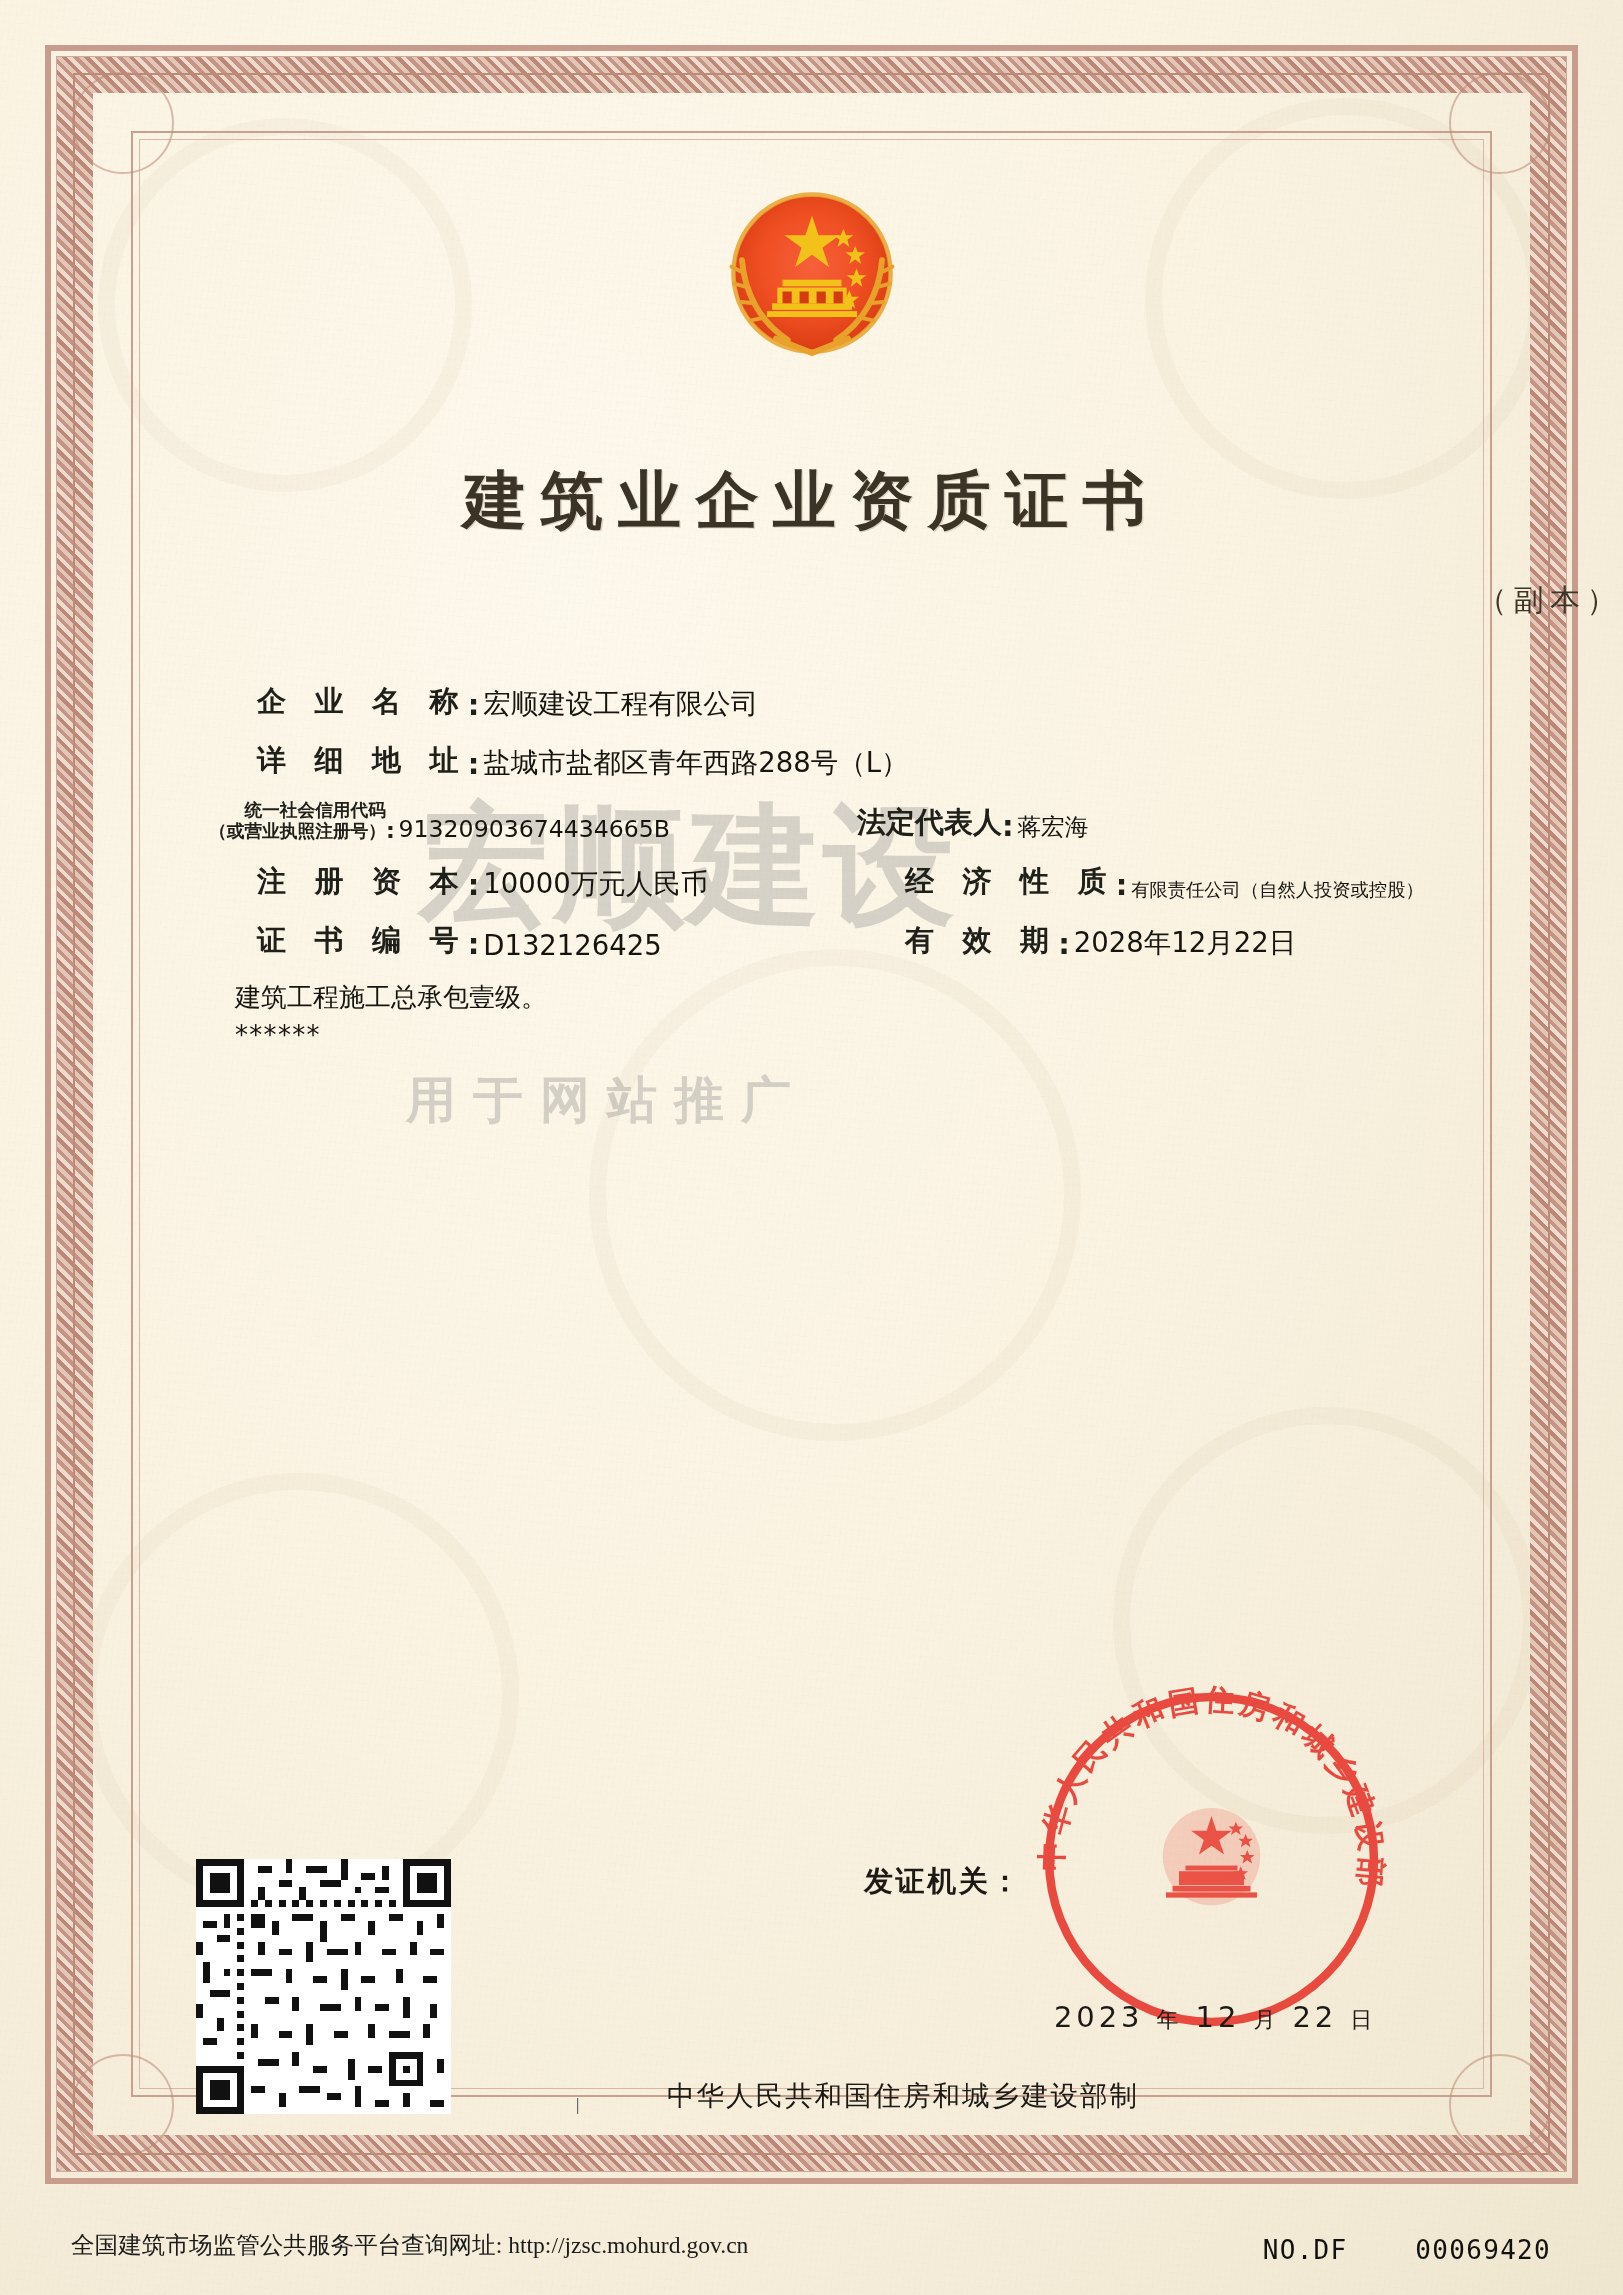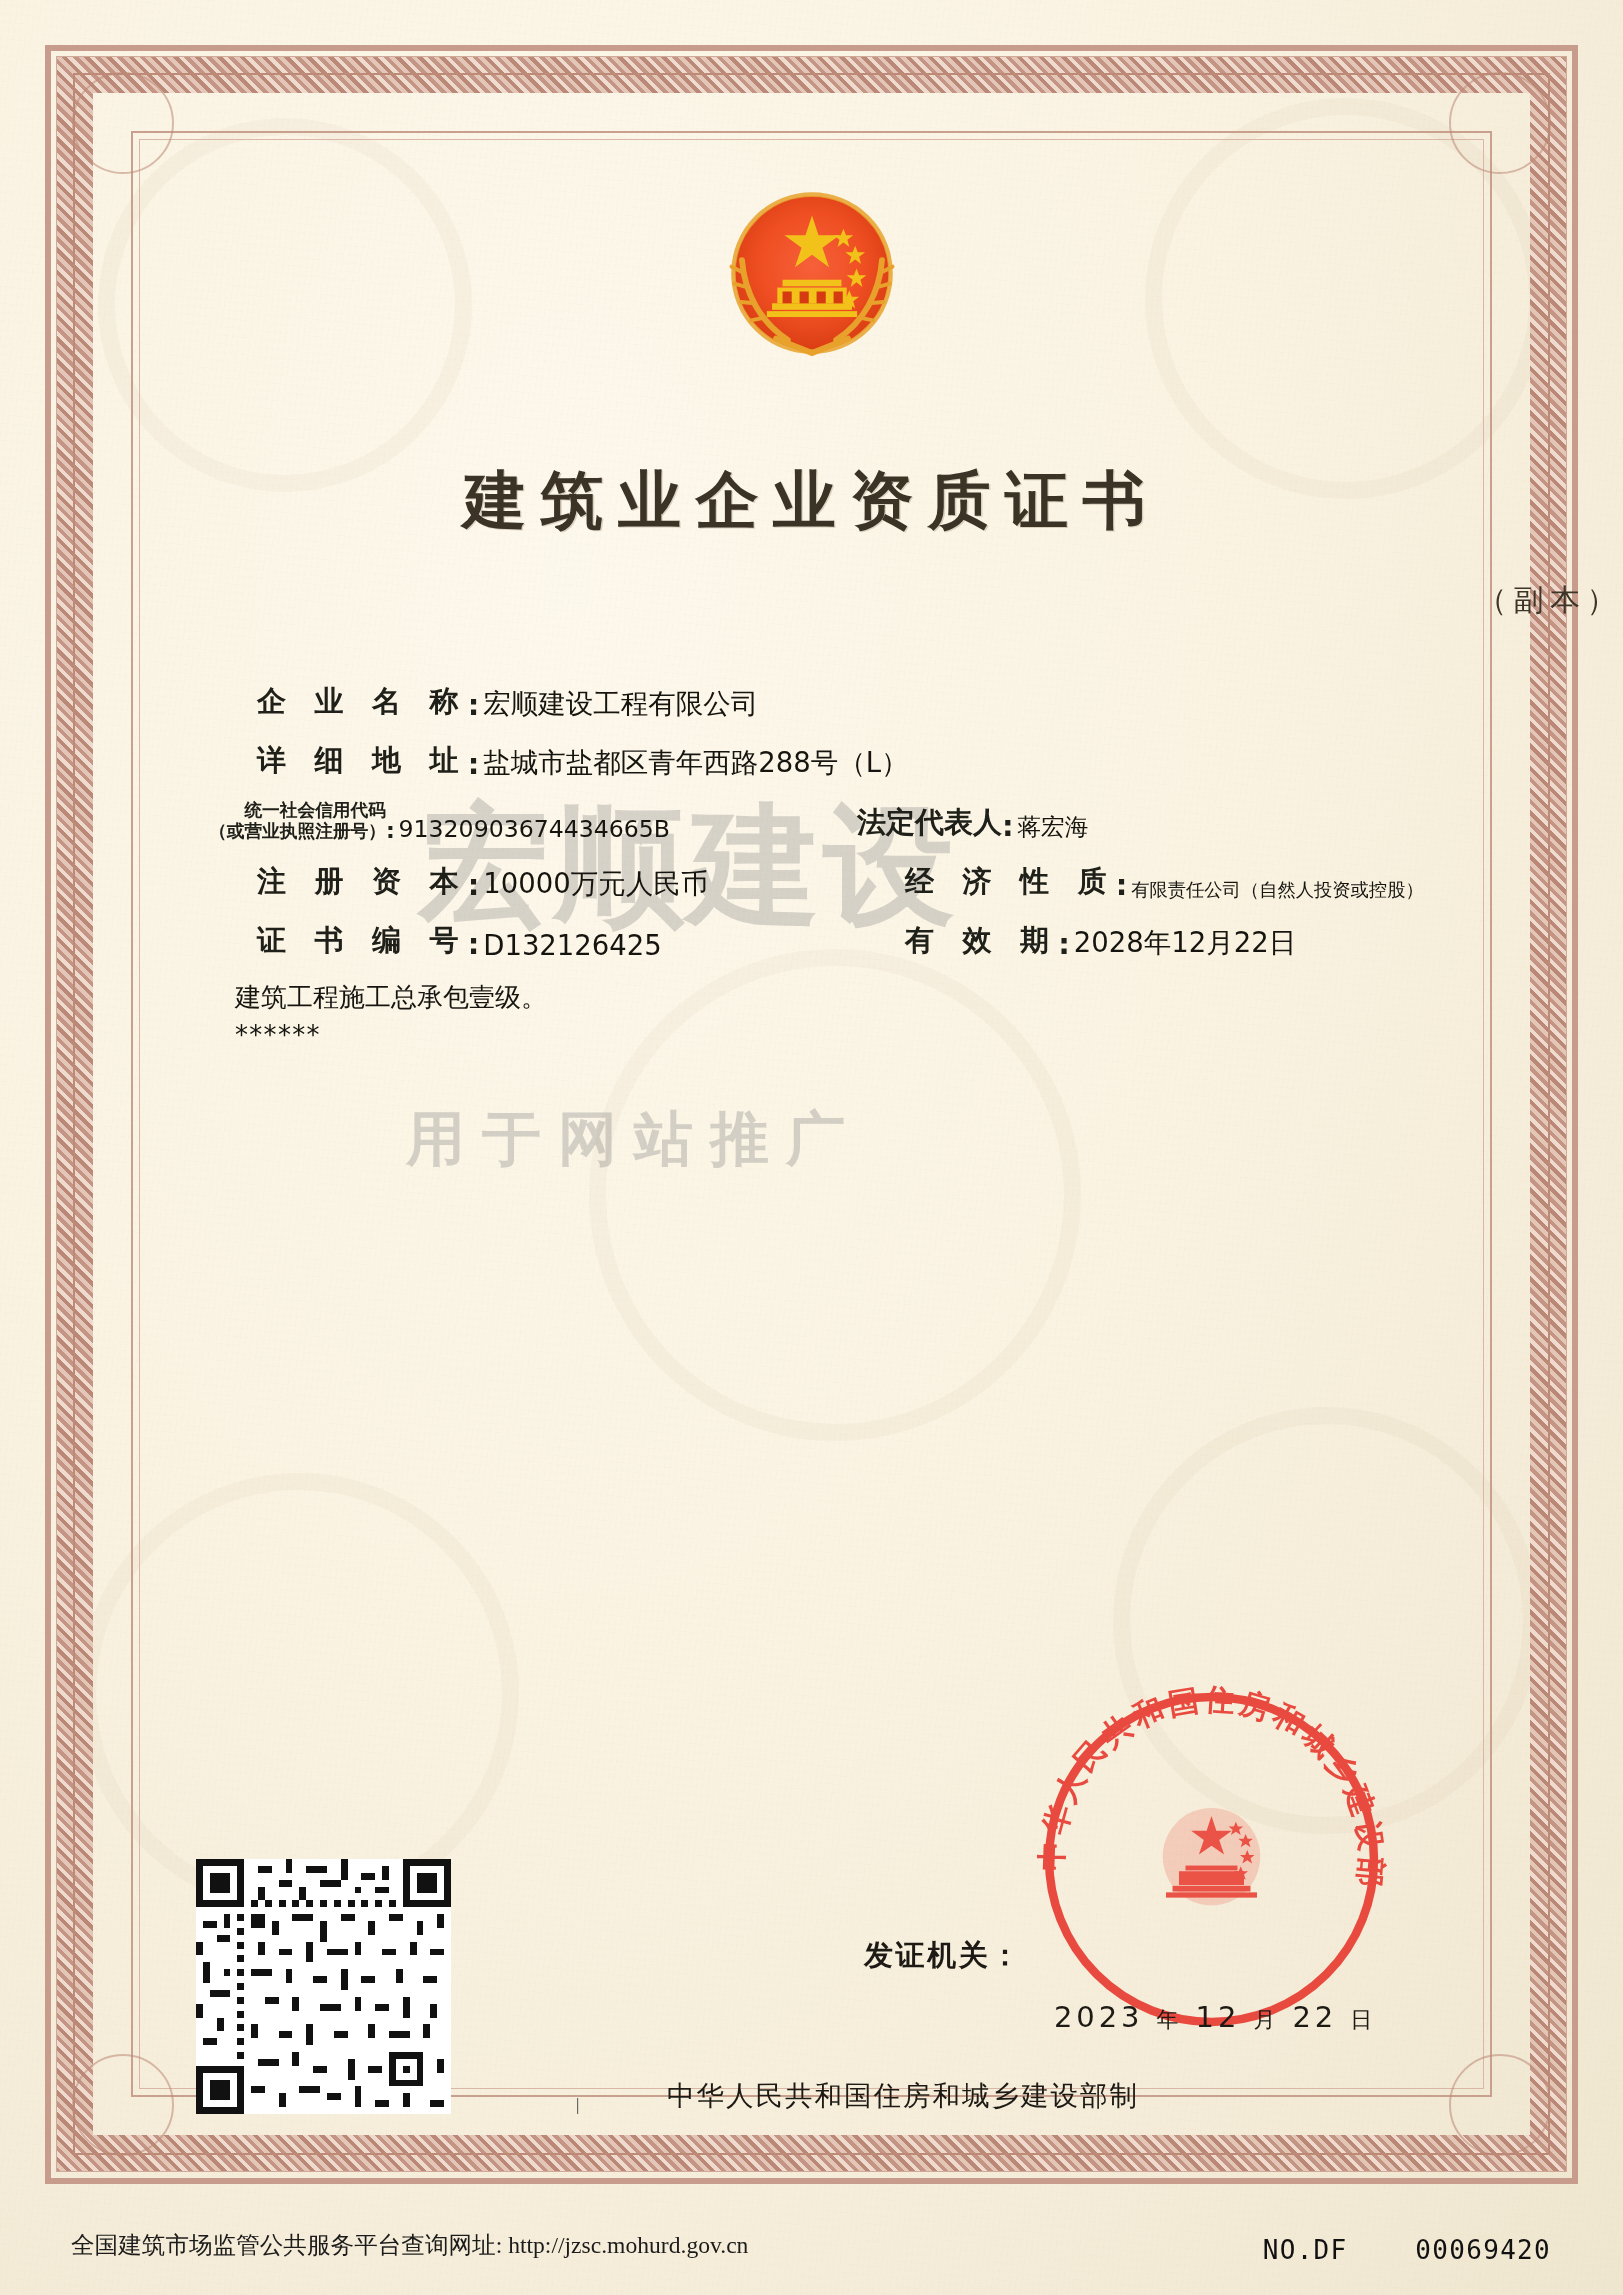--- a/index.html
+++ b/index.html
@@ -204,22 +204,22 @@
     color: rgba(125,125,125,0.30);
     white-space: nowrap;
     pointer-events: none;
   }
   .wm1 {
     top: 779px; left: 419px;
     font-size: 131px;
     letter-spacing: 3.9px;
   }
   .wm2 {
-    top: 1100px; left: 406px;
-    font-size: 59px;
+    top: 1067px; left: 406px;
+    font-size: 50px;
     letter-spacing: 17px;
     color: rgba(128,128,128,0.32);
   }
 
   
   .qr {
     position: absolute;
     left: 196px;
     top: 1859px;
     width: 255px;
@@ -240,21 +240,21 @@
     top: 1663px;
     width: 393px;
     height: 393px;
     pointer-events: none;
   }
 
   
   .issuer {
     position: absolute;
     left: 864px;
-    top: 1936px;
+    top: 1862px;
     font-family: "DejaVu Sans", sans-serif;
     font-weight: bold;
     font-size: 29px;
     letter-spacing: 2.6px;
     color: #1d1a15;
   }
   .issue-date {
     position: absolute;
     left: 1054px;
     top: 2000px;

